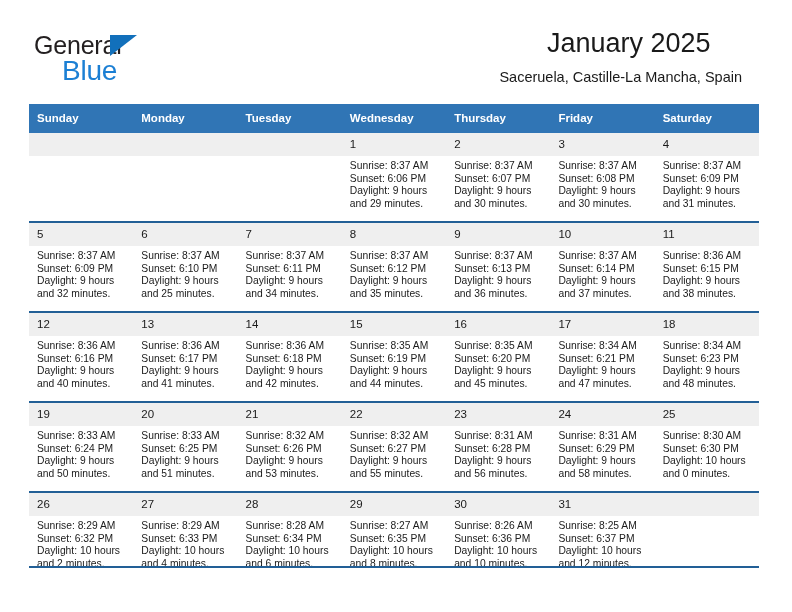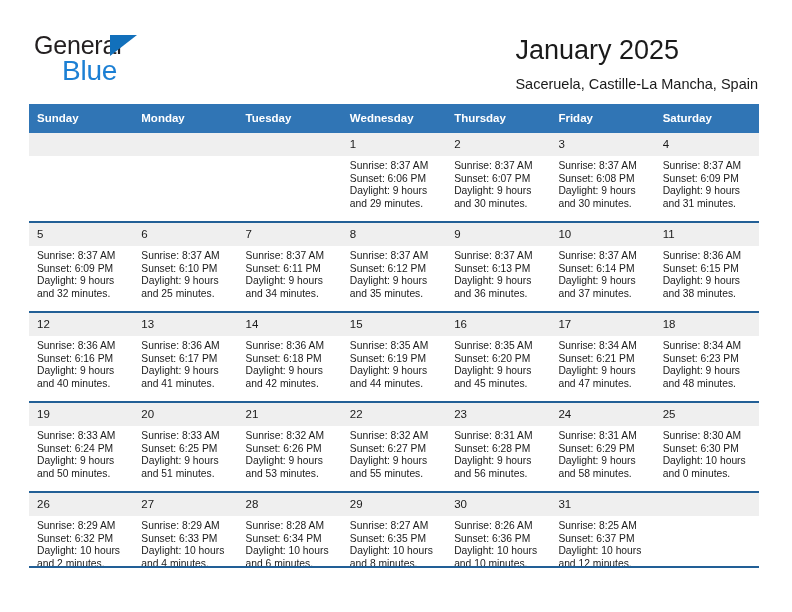--- a/index.html
+++ b/index.html
@@ -65,36 +65,36 @@
     top: 26px;
     font-size: 28px;
     line-height: 26px;
     color: #1b7fd4;
     letter-spacing: -0.2px;
   }
 
   .title-block {
     position: absolute;
     right: 0;
-    top: 7px;
-    text-align: left;
+    top: 0;
+    text-align: center;
   }
   .cal-title {
     font-size: 27px;
     line-height: 34px;
     color: #1a1a1a;
     font-weight: normal;
     margin: 0;
     white-space: nowrap;
   }
   .cal-subtitle {
     font-size: 14.5px;
     line-height: 22px;
     color: #1a1a1a;
-    margin: 6px 0 0 0;
+    margin: 6px 16px 0 0;
     white-space: nowrap;
   }
 
   
   .calendar {
     position: absolute;
     left: 29px;
     top: 104px;
     width: 730px;
   }

